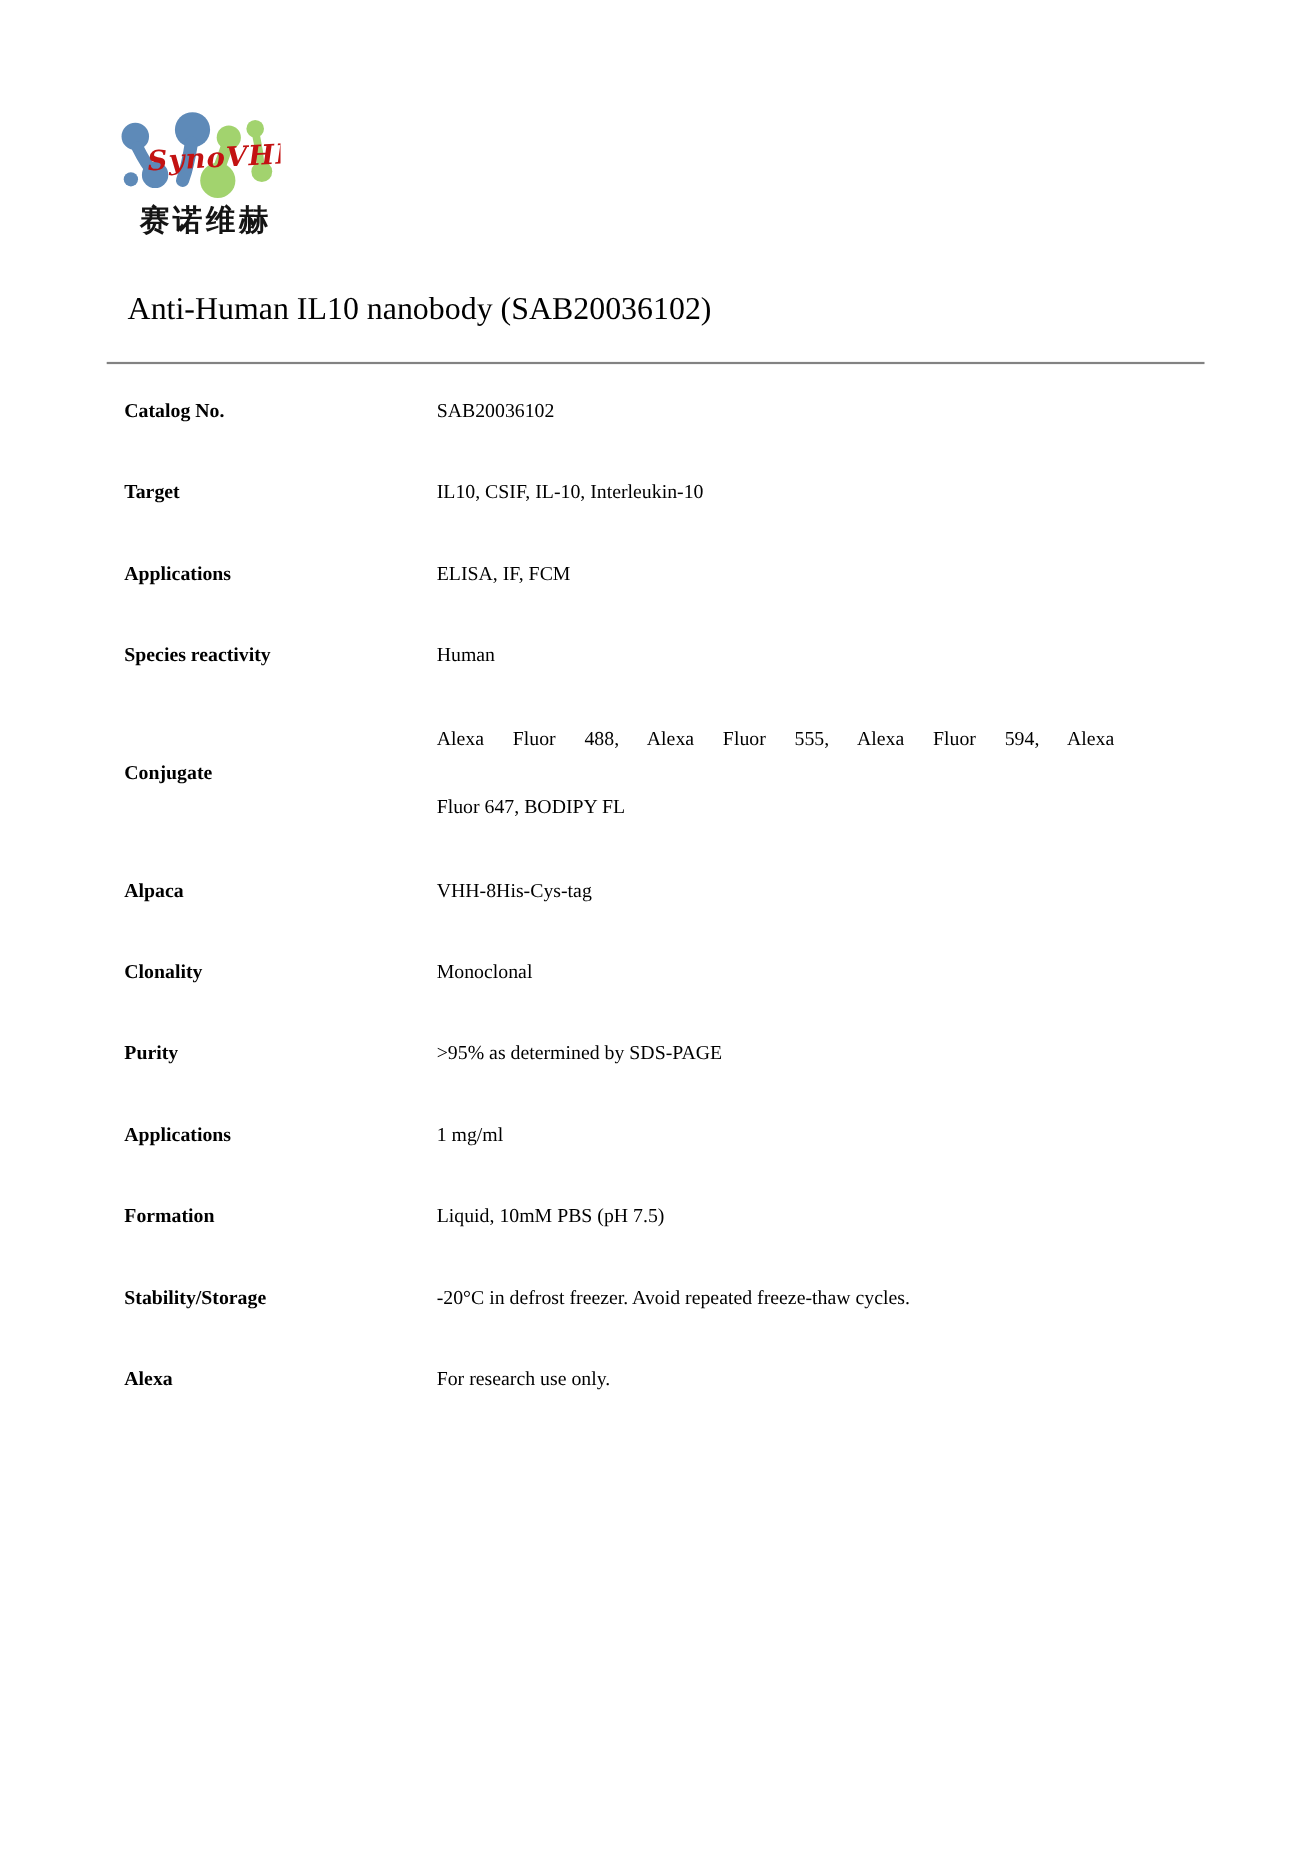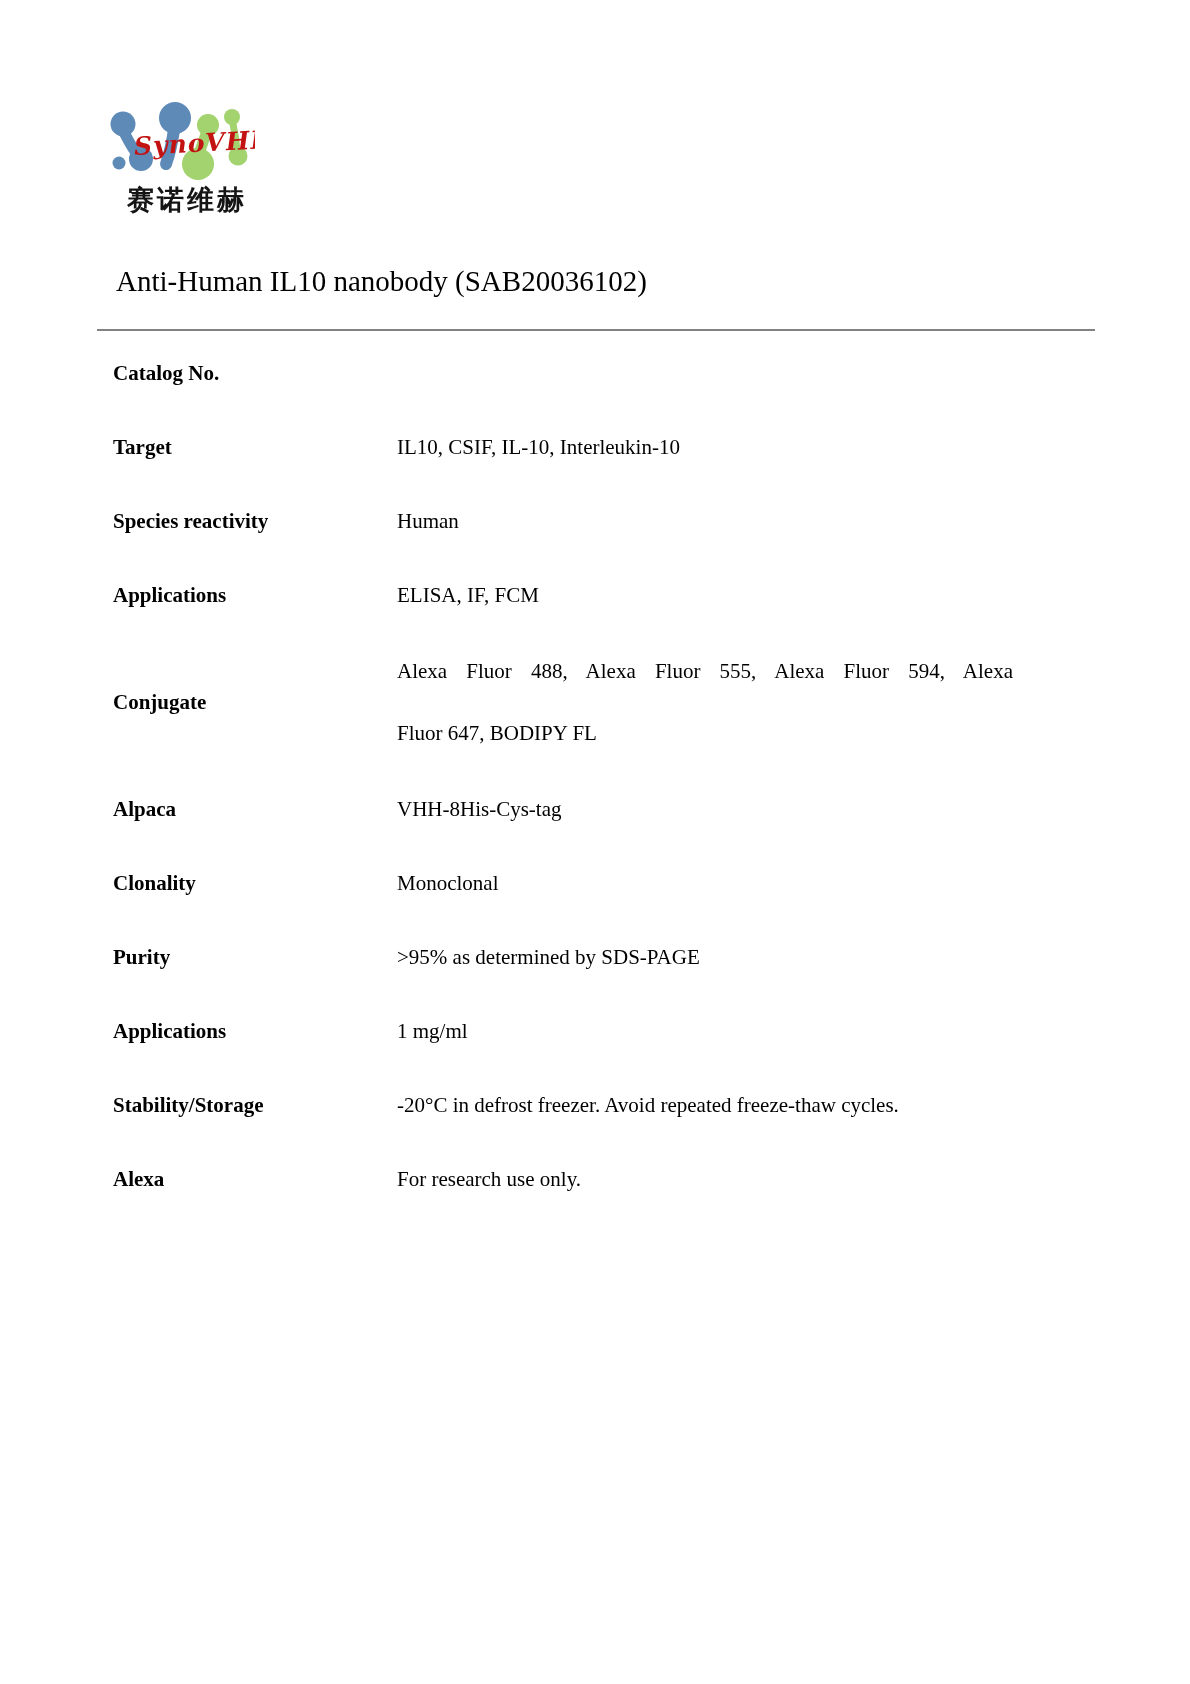--- a/index.html
+++ b/index.html
@@ -22,21 +22,21 @@
   .doc-title {
     position:absolute; left:116px; top:265px;
     font-size:29px; font-weight:400; white-space:nowrap;
   }
   .rule {
     position:absolute; left:97px; top:329px;
     width:998px; height:2px; background:#828282;
   }
   .sheet {
     position:absolute; left:113px; top:336px;
-    width:900px; font-size:21px; line-height:1.25;
+    width:900px; font-size:18px; line-height:1.25;
   }
   .row { display:flex; min-height:74px; align-items:center; }
   .row .label { width:284px; flex:0 0 284px; font-weight:700; }
   .row .value { flex:1; }
   .row.multi { min-height:140px; }
   .row.multi .value div { line-height:62px; }
   .row.multi .value .jline { text-align:justify; text-align-last:justify; }
 </style>
 </head>
 <body>
@@ -68,35 +68,36 @@
   <div class="brand-cn">赛诺维赫</div>
 
   <div class="doc-title">Anti-Human IL10 nanobody (SAB20036102)</div>
 
   <div class="rule"></div>
 
   <div class="sheet">
 
     <div class="row">
       <div class="label">Catalog No.</div>
+      <div class="value">SAB20036102</div>
     </div>
 
     <div class="row">
       <div class="label">Target</div>
       <div class="value">IL10, CSIF, IL-10, Interleukin-10</div>
     </div>
 
     <div class="row">
-      <div class="label">Species reactivity</div>
-      <div class="value">Human</div>
+      <div class="label">Applications</div>
+      <div class="value">ELISA, IF, FCM</div>
     </div>
 
     <div class="row">
-      <div class="label">Applications</div>
-      <div class="value">ELISA, IF, FCM</div>
+      <div class="label">Species reactivity</div>
+      <div class="value">Human</div>
     </div>
 
     <div class="row multi">
       <div class="label">Conjugate</div>
       <div class="value">
         <div class="jline">Alexa Fluor 488, Alexa Fluor 555, Alexa Fluor 594, Alexa</div>
         <div>Fluor 647, BODIPY FL</div>
       </div>
     </div>
 
@@ -114,20 +115,24 @@
     <div class="row">
       <div class="label">Purity</div>
       <div class="value">&gt;95% as determined by SDS-PAGE</div>
     </div>
 
     <div class="row">
       <div class="label">Applications</div>
       <div class="value">1 mg/ml</div>
     </div>
 
+    <div class="row">
+      <div class="label">Formation</div>
+      <div class="value">Liquid, 10mM PBS (pH 7.5)</div>
+    </div>
 
     <div class="row">
       <div class="label">Stability/Storage</div>
       <div class="value">-20°C in defrost freezer. Avoid repeated freeze-thaw cycles.</div>
     </div>
 
     <div class="row">
       <div class="label">Alexa</div>
       <div class="value">For research use only.</div>
     </div>

